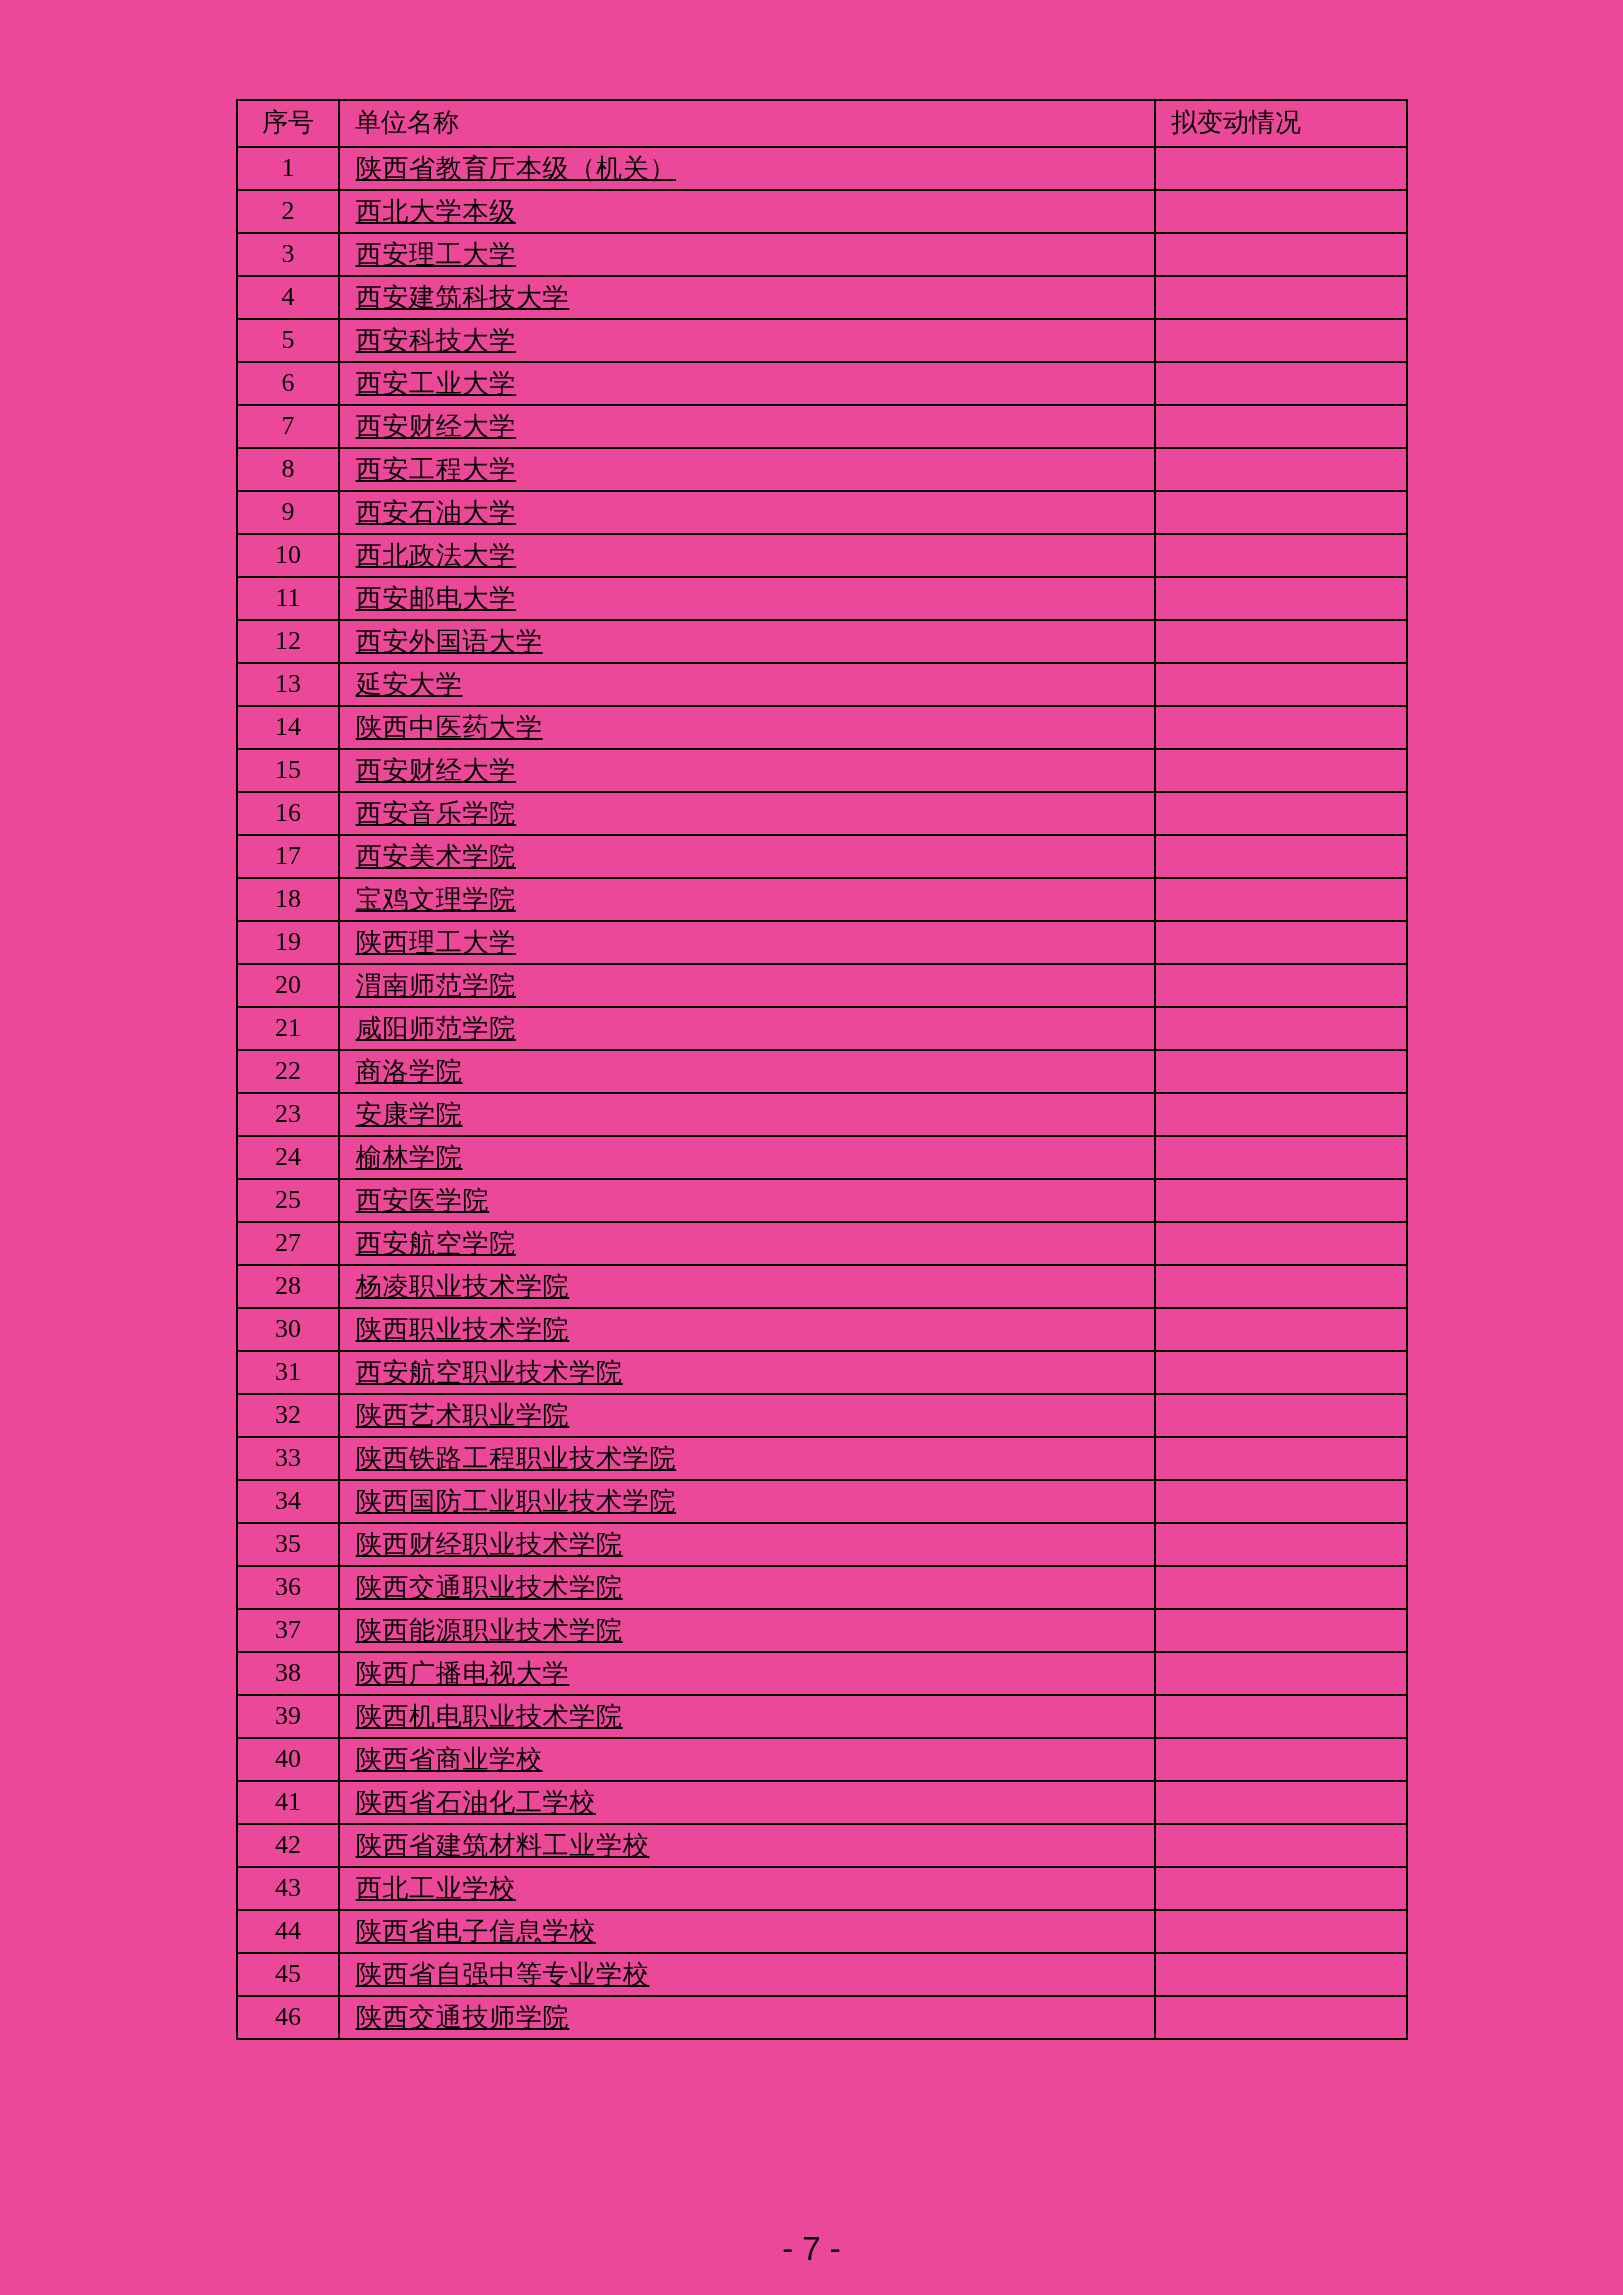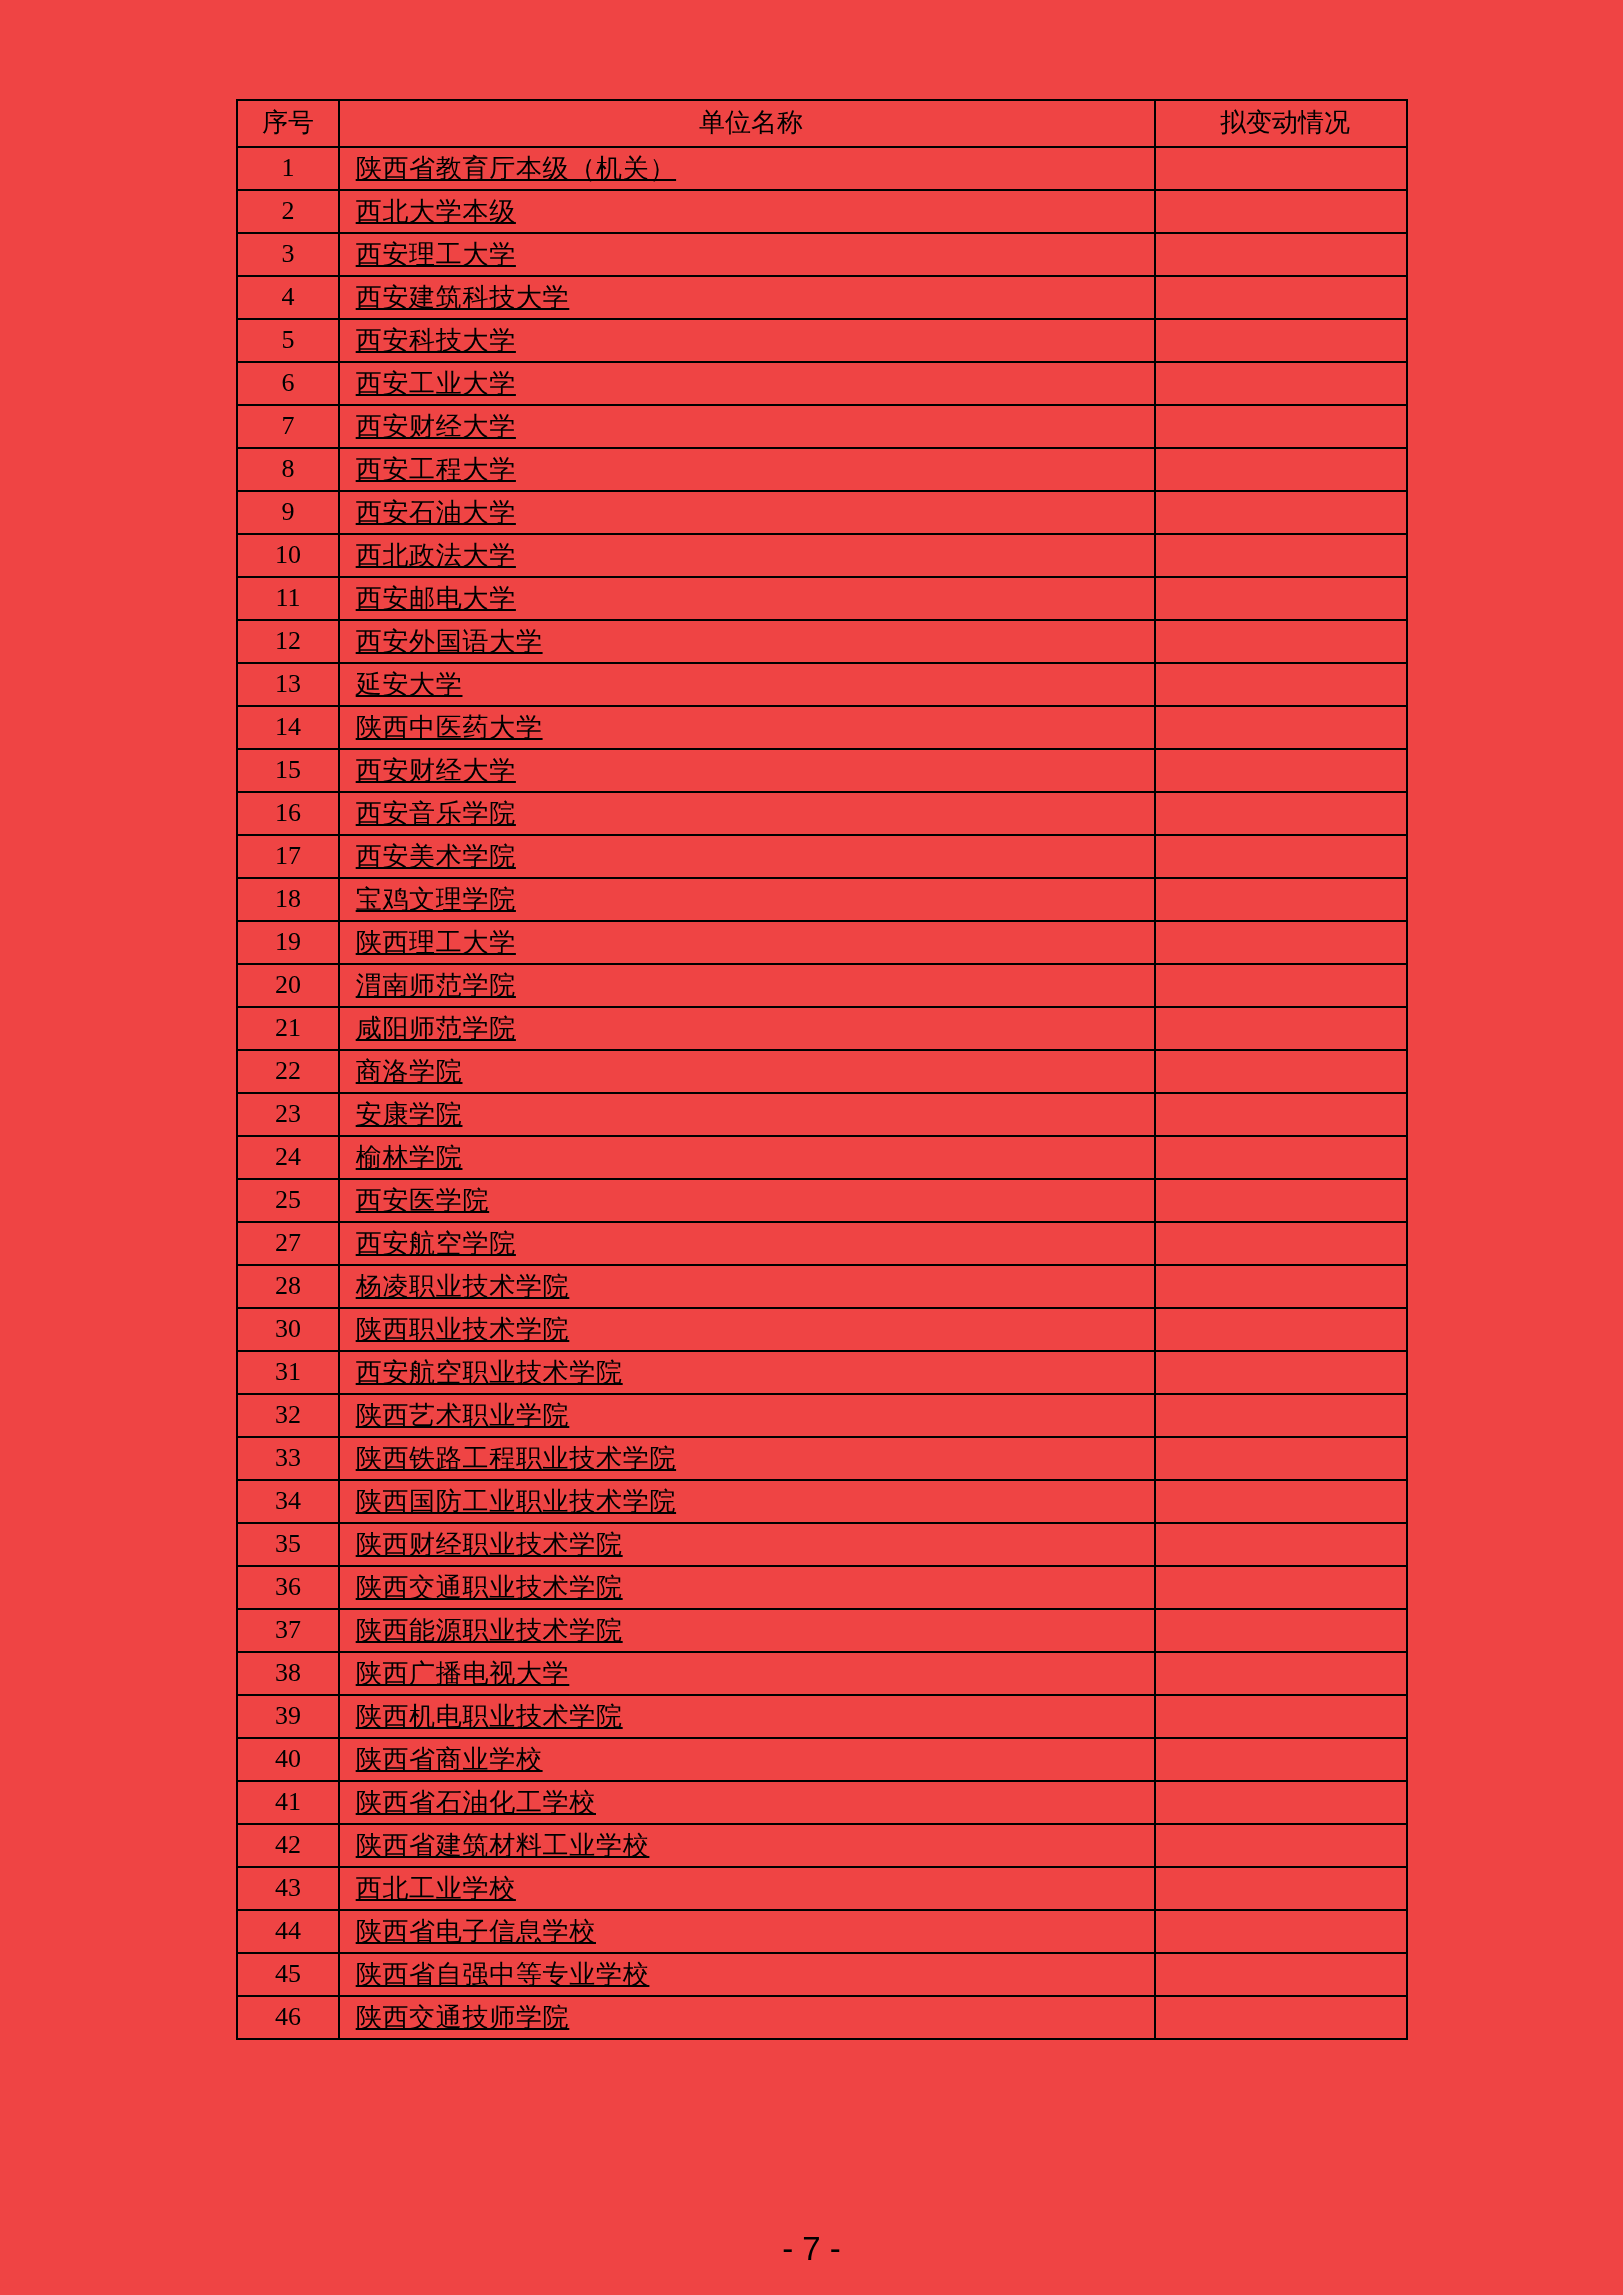--- a/index.html
+++ b/index.html
@@ -12,21 +12,21 @@
       height: 2295px;
       position: relative;
       overflow: hidden;
       color: #000000;
     }
     .page {
       position: absolute;
       left: 0; top: 0;
       width: 1623px;
       height: 2295px;
-      background: #ef4444;
+      background: #ec4899;
     }
     table.unit-table {
       position: absolute;
       left: 236px;
       top: 99px;
       width: 1170px;
       border-collapse: collapse;
       table-layout: fixed;
       border: 2.6px solid #000;
     }
@@ -39,22 +39,22 @@
       height: 41px;
       padding: 0;
       vertical-align: middle;
       white-space: nowrap;
       overflow: hidden;
     }
     table.unit-table thead th {
       font-family: "DejaVu Sans", "Liberation Sans", sans-serif;
       font-weight: normal;
       font-size: 26px;
-      text-align: center;
-      padding-left: 8px;
+      text-align: left;
+      padding-left: 15px;
       line-height: 1;
       padding-bottom: 3.9px;
     }
     table.unit-table thead th.h-no {
       text-align: center;
       padding-left: 0;
     }
     table.unit-table tbody td.no {
       font-family: "Liberation Serif", "DejaVu Serif", serif;
       font-size: 26px;

